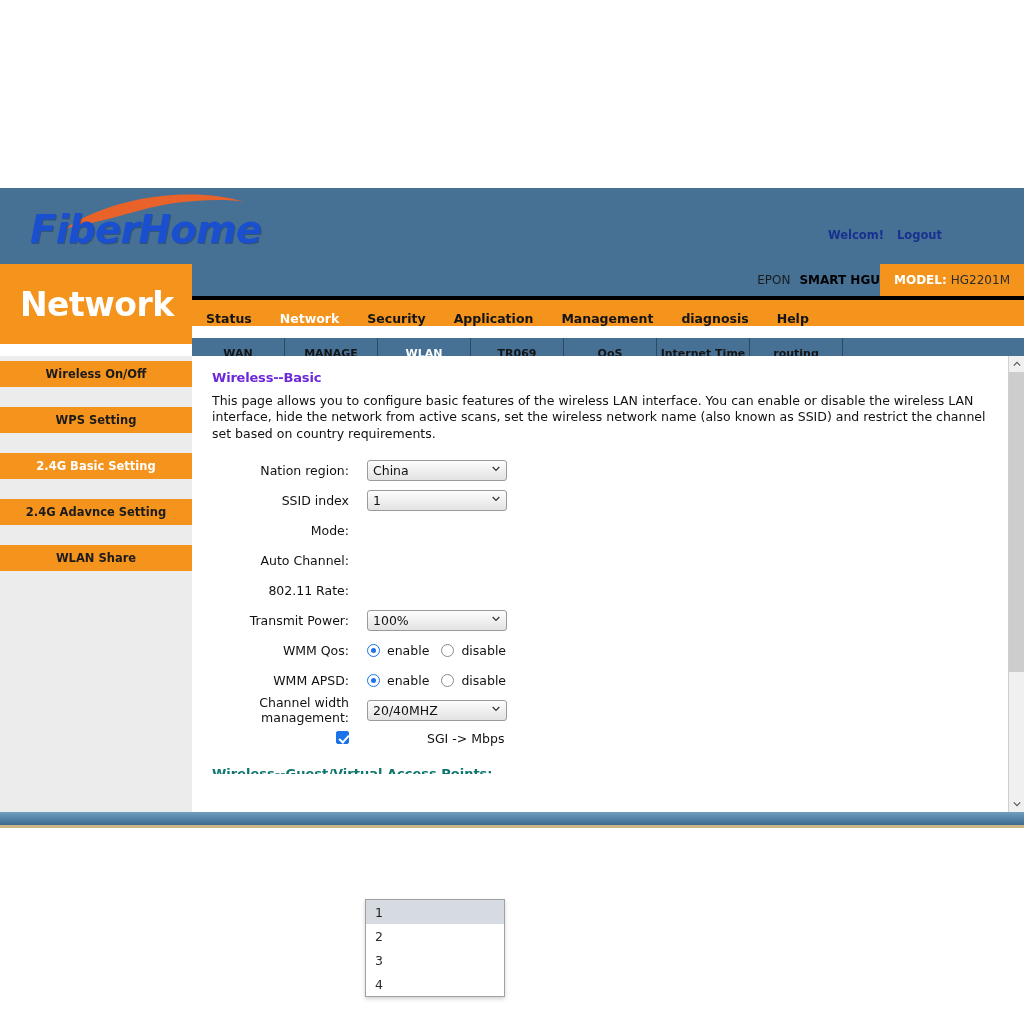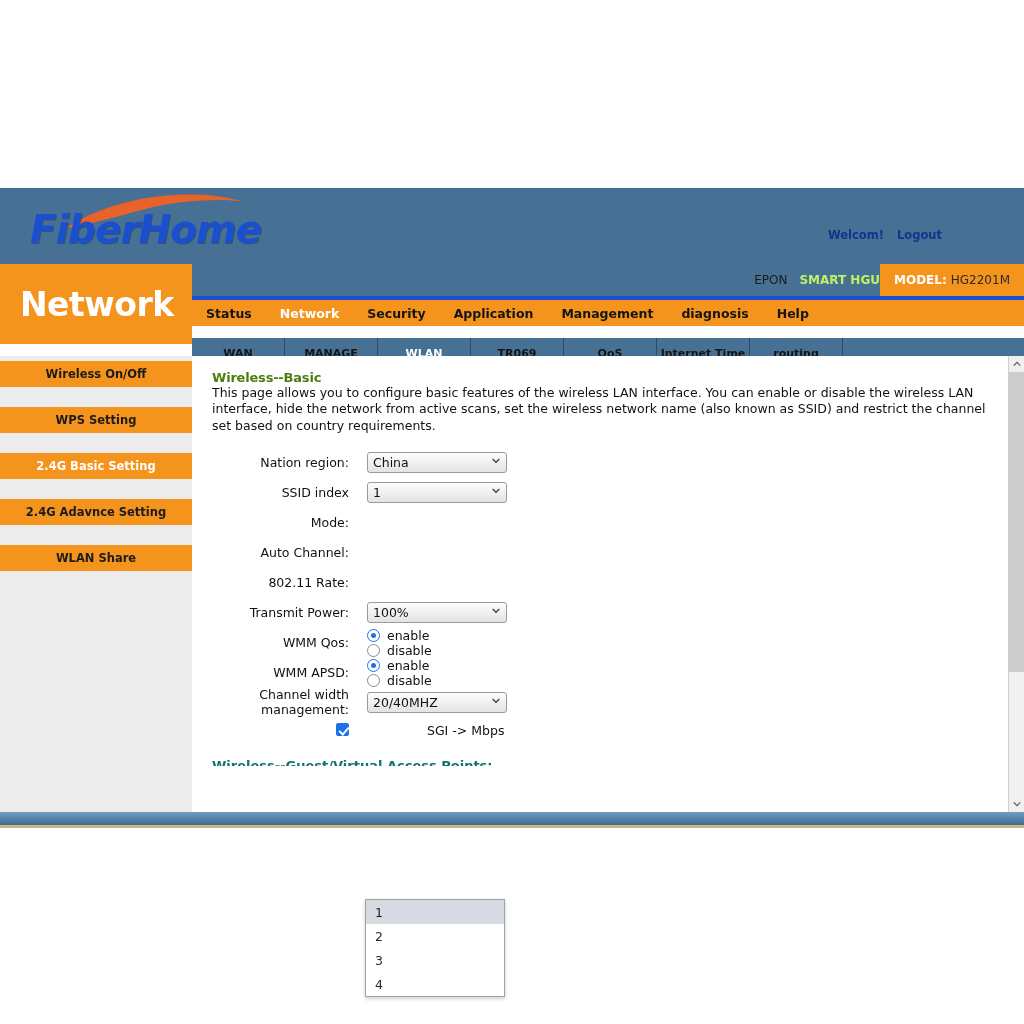--- a/index.html
+++ b/index.html
@@ -47,21 +47,21 @@
   .welcome .sep { display: inline-block; width: 5px; }
 
   .brandbar {
     position: absolute; left: 0; right: 0; bottom: 0; height: 32px;
   }
   .brand-epon {
     position: absolute; right: 144px; top: 0; height: 32px;
     display: flex; align-items: center;
     font-size: 12px; color: #1b1b1b;
   }
-  .brand-epon b { color: #bef264; margin-left: 12px; }
+  .brand-epon b { color: #000000; margin-left: 1px; padding-left: 8px; }
   .brand-model {
     position: absolute; right: 0; top: 0; width: 144px; height: 32px;
     background: #f5941d;
     display: flex; align-items: center; justify-content: center;
     font-size: 12px; color: #2b2b2b;
   }
   .brand-model b { color: #ffffff; margin-right: 4px; text-align: center; }
 
   
   .title-block {
@@ -73,22 +73,22 @@
   .title-block .t {
     color: #ffffff; font-size: 33px; font-weight: bold;
     padding-left: 20px; letter-spacing: -0.5px;
   }
 
   
   .navrow {
     position: absolute; left: 192px; top: 108px;
     width: 832px; height: 30px;
     background: #f5941d;
-    border-top: 4px solid #1d4ed8;
-    display: flex; align-items: center;
+    border-top: 4px solid #000000;
+    display: flex; align-items: flex-end;
   }
   .navitem {
     font-size: 12.5px; font-weight: bold; color: #141414;
     padding: 0 14px; cursor: pointer; white-space: nowrap;
   }
   .navitem.active { color: #ffffff; }
 
   
   .subnav {
     position: absolute; left: 192px; top: 138px;
@@ -129,22 +129,22 @@
   .side-item.active { color: #ffffff; }
 
   .content {
     position: absolute; left: 192px; top: 0;
     width: 816px; height: 456px;
     background: #ffffff;
     padding: 14px 0 0 20px;
     overflow: hidden;
   }
   .sec-title {
-    font-size: 13px; font-weight: bold; color: #4d7c0f;
-    margin-bottom: 0; letter-spacing: -0.2px;
+    font-size: 13px; font-weight: bold; color: #6d28d9;
+    margin-bottom: 8px; letter-spacing: -0.2px;
   }
   .sec-para {
     font-size: 12.5px; color: #111; line-height: 1.30;
     max-width: 790px; margin-bottom: 6px;
   }
 
   
   .form { margin-top: 14px; position: relative; }
   .frow { display: flex; align-items: center; height: 30px; }
   .flabel {
@@ -176,21 +176,21 @@
     box-shadow: 0 2px 4px rgba(0,0,0,0.18);
     z-index: 40;
   }
   .dd-opt {
     height: 24px; display: flex; align-items: center;
     padding-left: 9px; font-size: 12.5px; color: #2a2a2a;
     cursor: pointer;
   }
   .dd-opt.sel-hi { background: #d6dbe1; color: #1b1b1b; }
 
-  .radio-row { display: flex; align-items: flex-start; gap: 0; flex-direction: column; }
+  .radio-row { display: flex; align-items: flex-end; gap: 0; }
   .radio-item { display: flex; align-items: center; margin-right: 12px; }
   .rad {
     width: 13px; height: 13px; border-radius: 50%;
     border: 1px solid #8a8a8a; background: #fff;
     display: inline-block; position: relative; margin-right: 7px;
     cursor: pointer;
   }
   .rad.on { border-color: #1a73e8; }
   .rad.on::after {
     content: ""; position: absolute; left: 3px; top: 3px;

